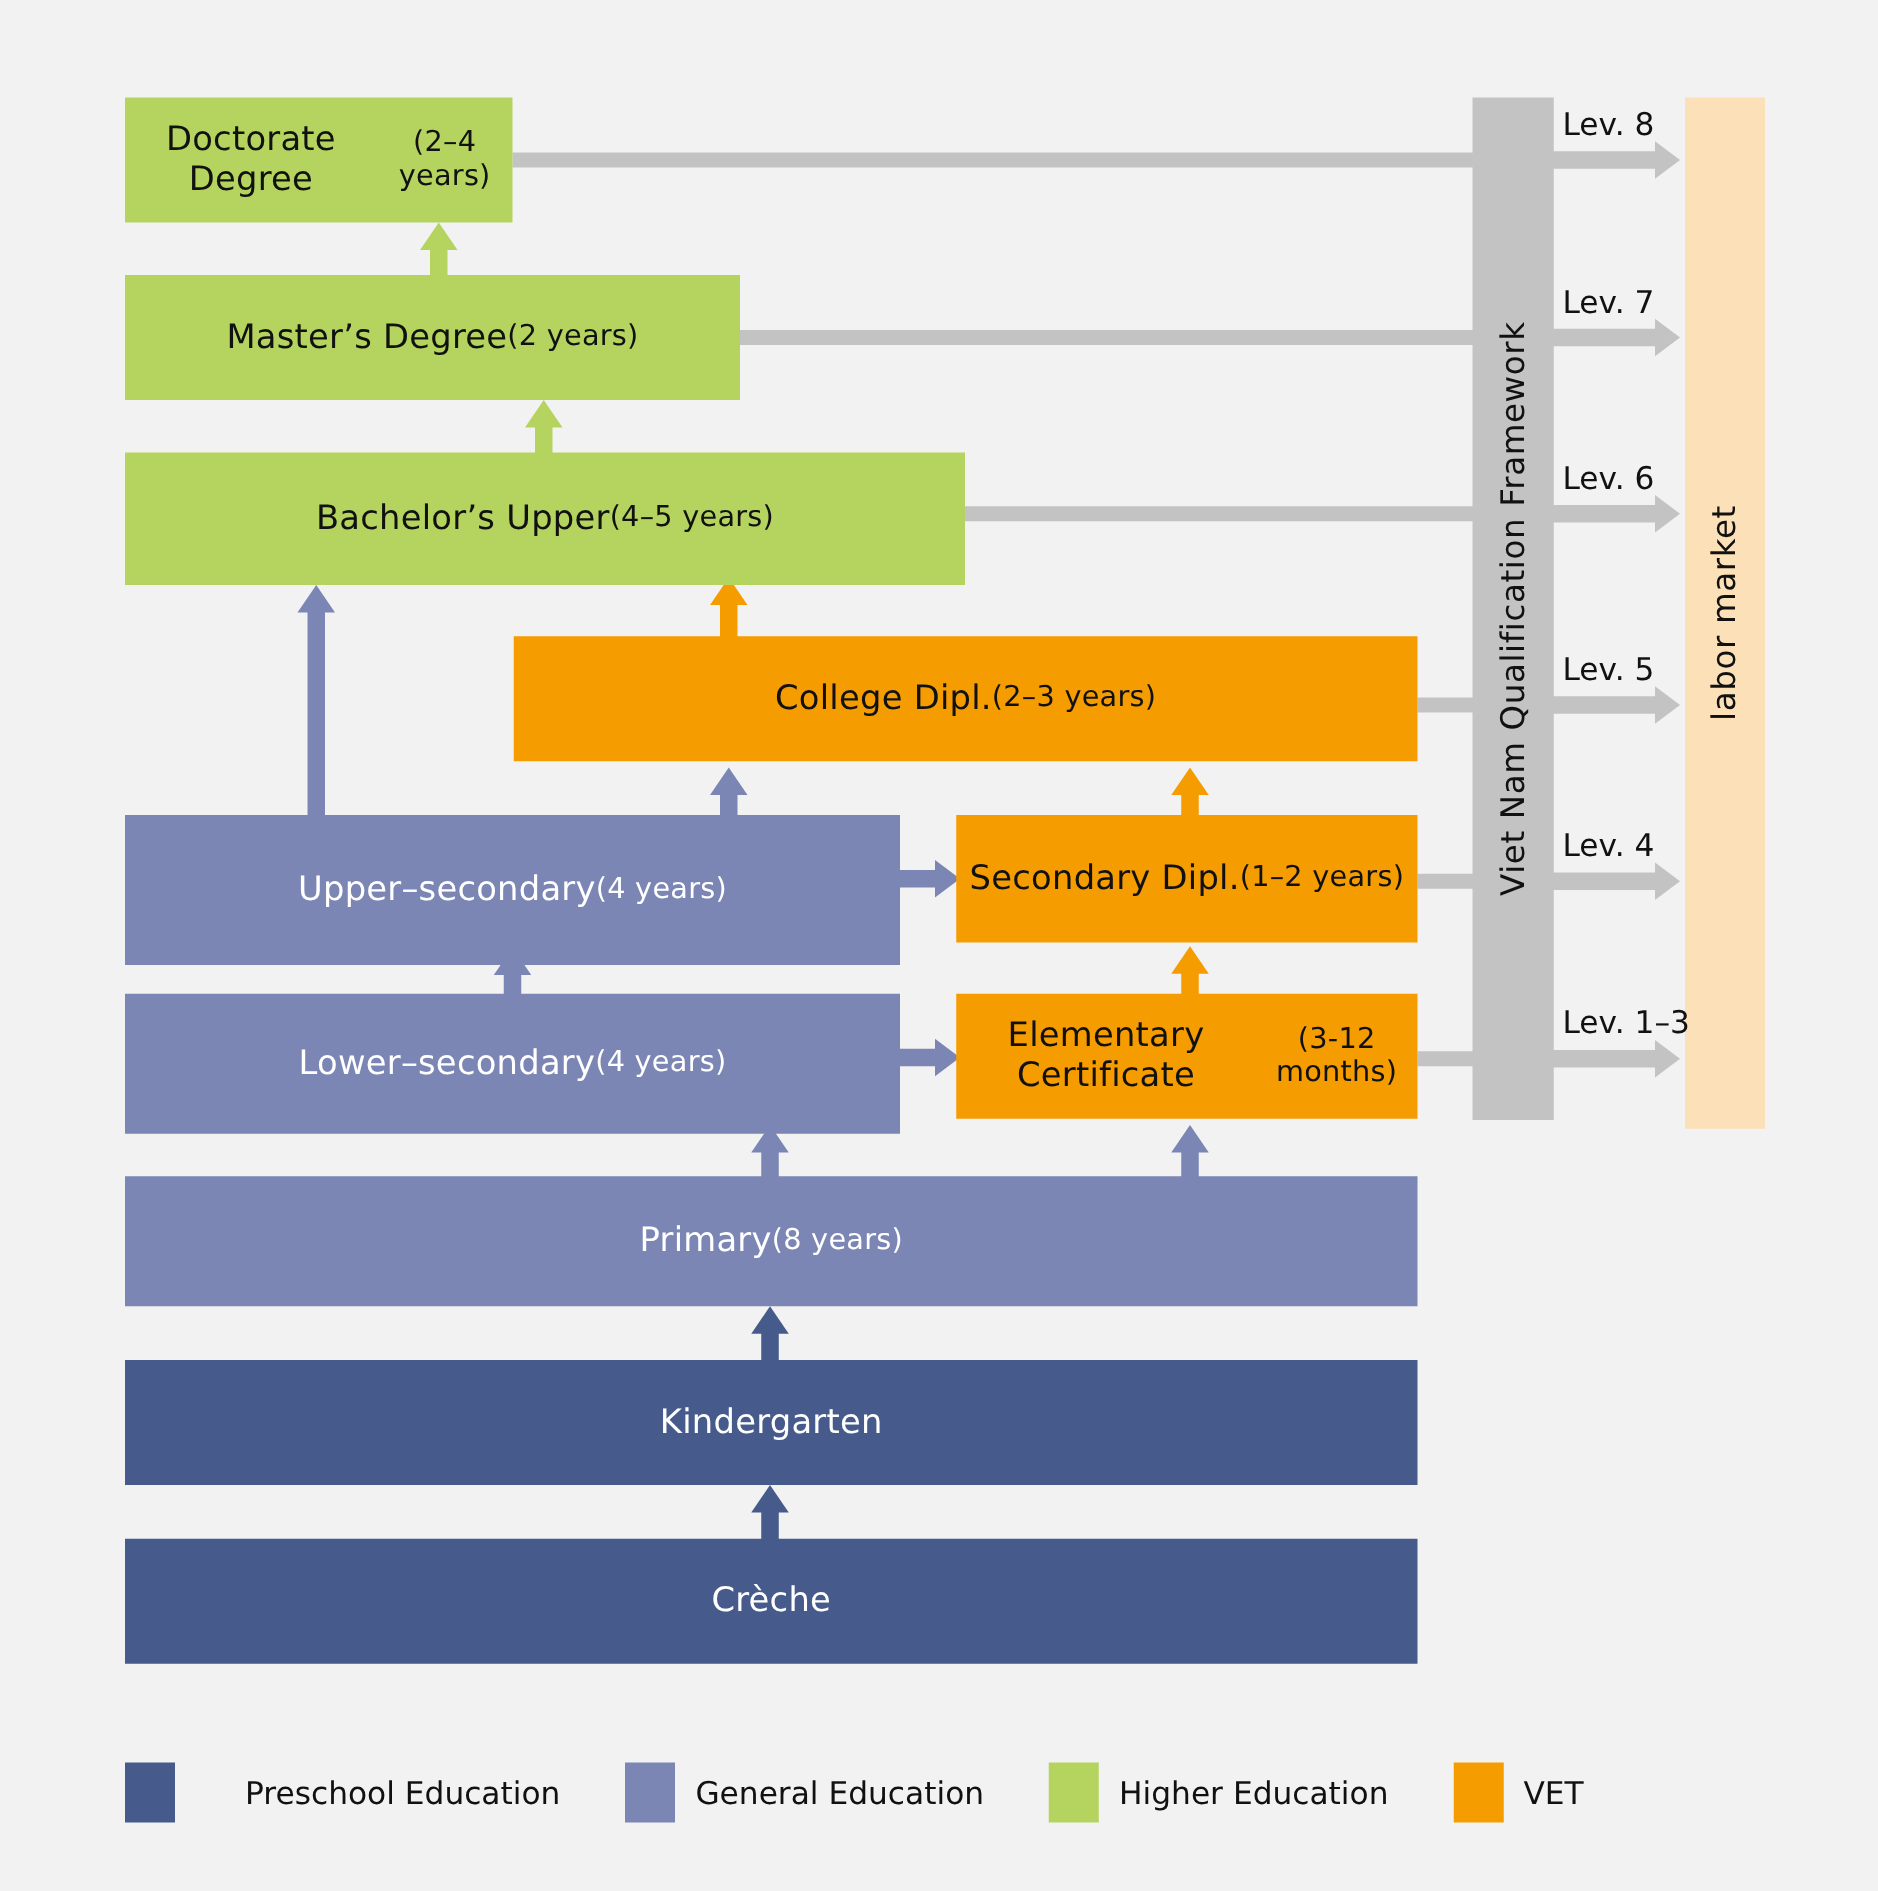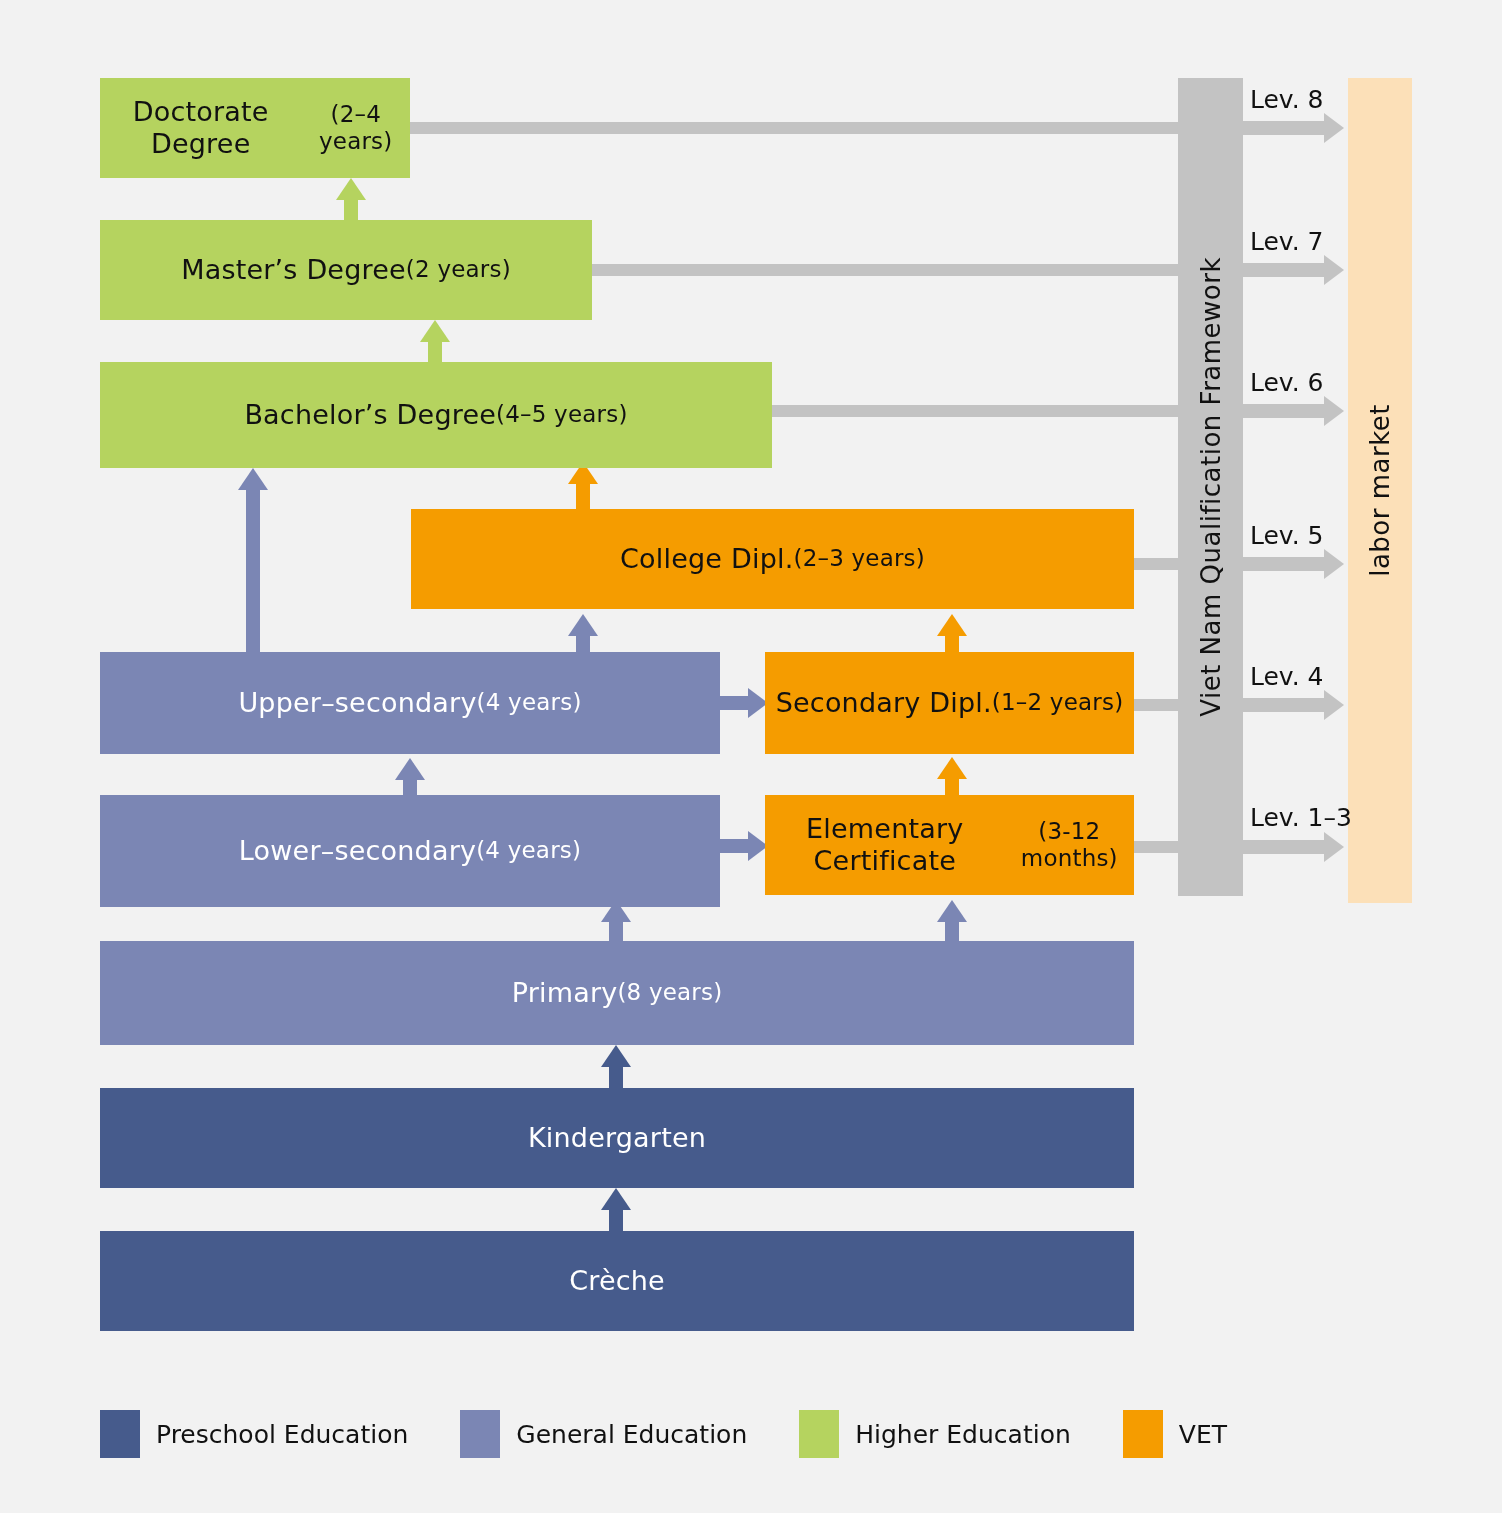--- a/index.html
+++ b/index.html
@@ -193,30 +193,30 @@
     <div class="t1">Doctorate Degree</div>
     <div class="t2">(2–4 years)</div>
   </div>
 
   <div class="box green" style="left:100px; top:220px; width:492px; height:100px;">
     <div class="t1">Master’s Degree</div>
     <div class="t2">(2 years)</div>
   </div>
 
   <div class="box green" style="left:100px; top:362px; width:672px; height:106px;">
-    <div class="t1">Bachelor’s Degree</div>
+    <div class="t1">Bachelor’s Upper</div>
     <div class="t2">(4–5 years)</div>
   </div>
 
   <div class="box vet" style="left:411px; top:509px; width:723px; height:100px;">
     <div class="t1">College Dipl.</div>
     <div class="t2">(2–3 years)</div>
   </div>
 
-  <div class="box mid" style="left:100px; top:652px; width:620px; height:102px;">
+  <div class="box mid" style="left:100px; top:652px; width:620px; height:120px;">
     <div class="t1">Upper–secondary</div>
     <div class="t2">(4 years)</div>
   </div>
 
   <div class="box vet" style="left:765px; top:652px; width:369px; height:102px;">
     <div class="t1">Secondary Dipl.</div>
     <div class="t2">(1–2 years)</div>
   </div>
 
   <div class="box mid" style="left:100px; top:795px; width:620px; height:112px;">
@@ -236,21 +236,21 @@
 
   <div class="box dark" style="left:100px; top:1088px; width:1034px; height:100px;">
     <div class="t1">Kindergarten</div>
   </div>
 
   <div class="box dark" style="left:100px; top:1231px; width:1034px; height:100px;">
     <div class="t1">Crèche</div>
   </div>
 
   <div class="legend">
-    <div class="legend-item" style="margin-right:52px;">
+    <div class="legend-item" style="margin-right:52px;gap:40px;">
       <div class="swatch" style="background:#465b8c;"></div>
       <div class="legend-label">Preschool Education</div>
     </div>
     <div class="legend-item" style="margin-right:52px;">
       <div class="swatch" style="background:#7b86b4;"></div>
       <div class="legend-label">General Education</div>
     </div>
     <div class="legend-item" style="margin-right:52px;">
       <div class="swatch" style="background:#b5d35f;"></div>
       <div class="legend-label">Higher Education</div>

